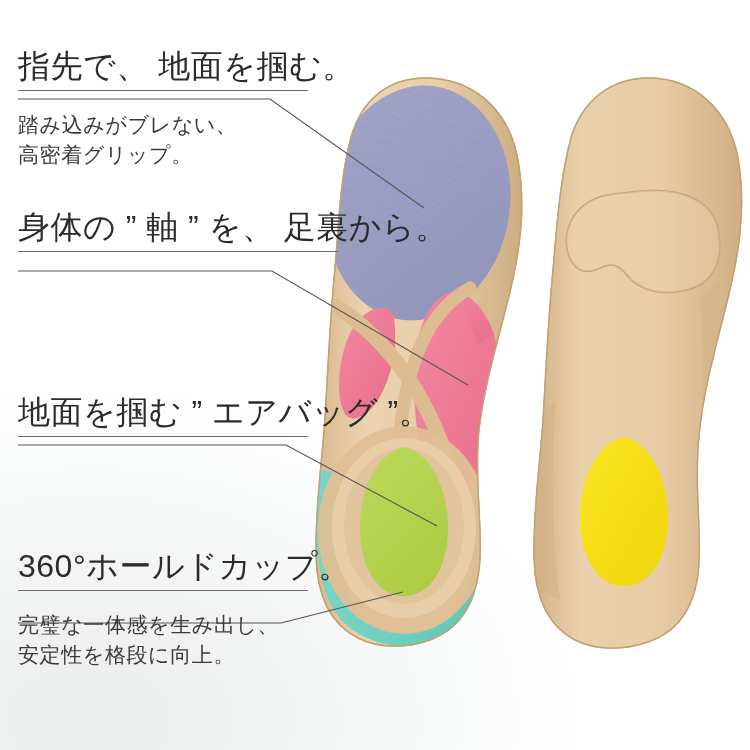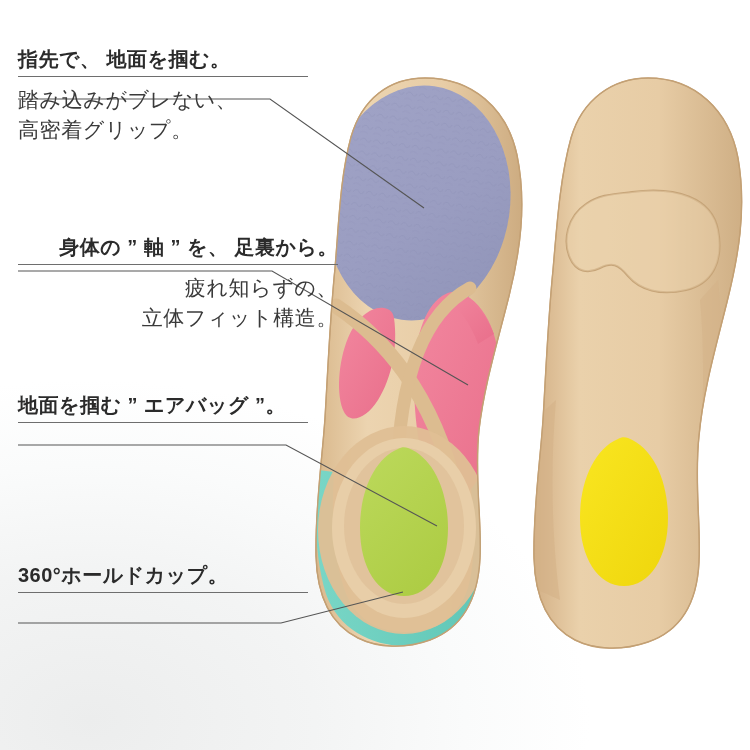--- a/index.html
+++ b/index.html
@@ -11,36 +11,36 @@
   #stage{
     position:relative;width:750px;height:750px;
     background:
       radial-gradient(ellipse 500px 340px at 12% 96%, #eceded 0%, #f3f4f4 45%, #fafbfb 75%, #ffffff 100%),
       linear-gradient(180deg,#ffffff 0%,#ffffff 82%,#f7f8f8 100%);
   }
 
   
   .block{position:absolute;left:18px;}
   .headline{
-    font-weight:bold;
+    font-weight:normal;
     color:#2b2b2b;
-    font-size:20px;
+    font-size:32px;
     letter-spacing:0.5px;
     white-space:nowrap;
     line-height:1.15;
   }
   .rule{
     height:1px;background:#6e6e6e;margin-top:5px;
   }
   .body-text{
     color:#3a3a3a;
     font-size:21px;
     line-height:1.42;
     letter-spacing:0.6px;
-    margin-top:8px;
+    margin-top:19px;
     white-space:pre-line;
   }
 
   
   #leaders{position:absolute;left:0;top:0;width:750px;height:750px;pointer-events:none;}
 
   
   #insoles{position:absolute;left:0;top:0;width:750px;height:750px;}
 </style>
 </head>
@@ -264,30 +264,30 @@
     <polyline points="18,623 281,623 403,592" fill="none" stroke="#555" stroke-width="1.1"></polyline>
   </svg>
 
   <div class="block" style="top:48px;width:290px;">
     <div class="headline">指先で、 地面を掴む。</div>
     <div class="rule"></div>
     <div class="body-text">踏み込みがブレない、
 高密着グリップ。</div>
   </div>
 
-  <div class="block" style="top:236px;width:320px;text-align:right;">
+  <div class="block" style="top:209px;width:320px;">
     <div class="headline">身体の ” 軸 ” を、 足裏から。</div>
     <div class="rule"></div>
-    <div class="body-text">疲れ知らずの、
-立体フィット構造。</div>
   </div>
 
   <div class="block" style="top:394px;width:290px;">
     <div class="headline">地面を掴む ” エアバッグ ”。</div>
     <div class="rule"></div>
   </div>
 
-  <div class="block" style="top:564px;width:290px;">
+  <div class="block" style="top:548px;width:290px;">
     <div class="headline">360°ホールドカップ。</div>
     <div class="rule"></div>
+    <div class="body-text">完璧な一体感を生み出し、
+安定性を格段に向上。</div>
   </div>
 
 </div>
 
 </body></html>

